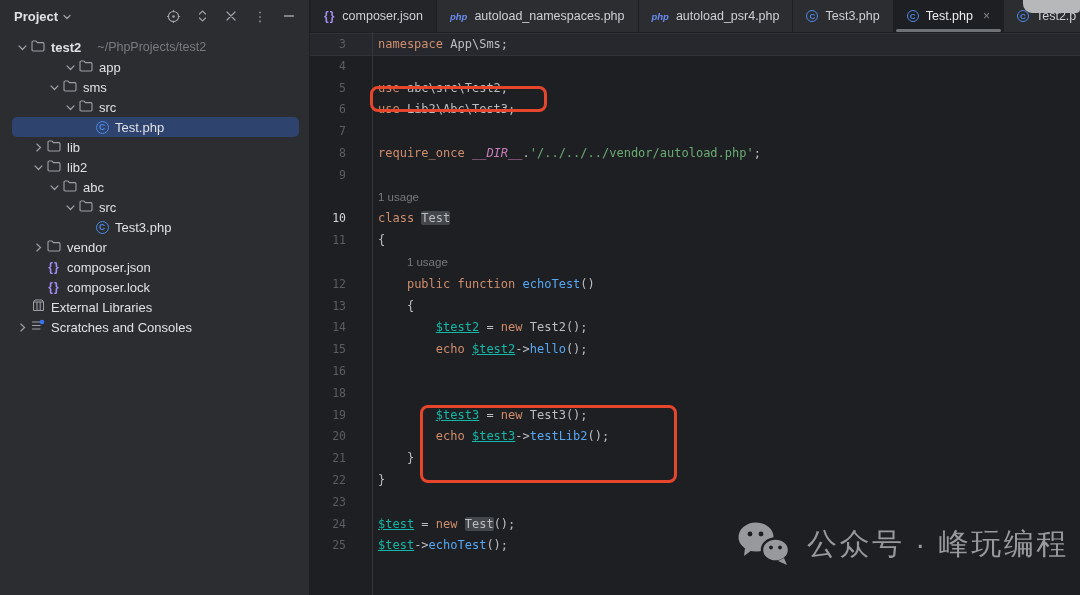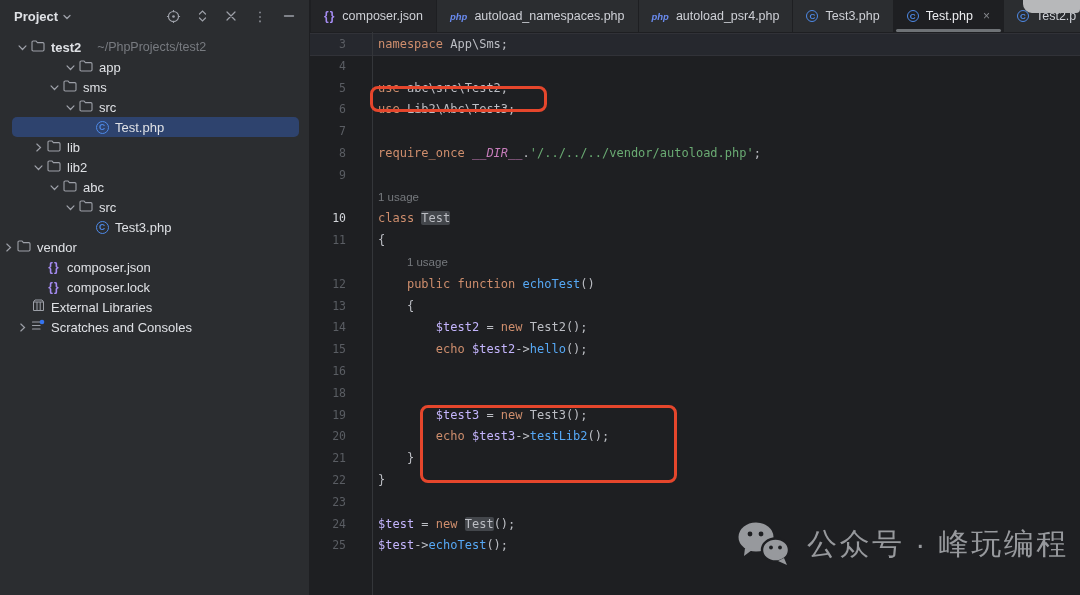--- a/index.html
+++ b/index.html
@@ -95,21 +95,21 @@
   .ctext {
     position:absolute; left:68px; top:0; white-space:pre;
     font-family:"DejaVu Sans Mono", monospace; font-size:12px; line-height:21.8px;
   }
   .inlay {
     position:absolute; top:0; font-size:11.5px; color:#76797e; line-height:21.8px;
     font-family:"Liberation Sans", sans-serif;
   }
   .tk-kw { color:#cf8e6d; }
   .tk-pl { color:#bcbec4; }
-  .tk-var { color:#c4b5fd; }
+  .tk-var { color:#14b8a6;text-decoration:underline; }
   .tk-fn { color:#56a8f5; }
   .tk-str { color:#6aab73; }
   .tk-const { color:#c77dbb; font-style:italic; }
   .tk-hl { color:#bcbec4; background:#43464b; border-radius:2px; }
 
   .ann-box { position:absolute; border:3px solid #e5462c; border-radius:8px; z-index:3; }
   .ann-box.b1 { left:60px; top:54px; width:177px; height:26px; }
   .ann-box.b2 { left:110px; top:373px; width:257px; height:78px; }
 
   
@@ -287,21 +287,21 @@
         </span>
         <span class="t-label">src</span>
       </div>
       <div class="tree-row" style="padding-left: 78px;">
         <span class="slot"></span>
         <span class="slot">
           <span class="phpclass">C</span>
         </span>
         <span class="t-label">Test3.php</span>
       </div>
-      <div class="tree-row" style=" text-align: right;">
+      <div class="tree-row" style="padding-left: 30px; text-align: right;">
         <span class="slot">
           <span class="chev ">
             <svg width="11" height="11" viewBox="0 0 12 12">
               <path d="M4.2 2.2 L8.2 6 L4.2 9.8" stroke="#9da0a8" stroke-width="1.3" fill="none" stroke-linecap="round"></path>
             </svg>
           </span>
         </span>
         <span class="slot">
           <span><svg width="14" height="12" viewBox="0 0 14 12">
               <path d="M1 2.2 C1 1.5 1.5 1 2.2 1 H5 L6.4 2.6 H11.8 C12.5 2.6 13 3.1 13 3.8 V9.8 C13 10.5 12.5 11 11.8 11 H2.2 C1.5 11 1 10.5 1 9.8 Z" fill="none" stroke="#9da0a8" stroke-width="1.1"></path>

